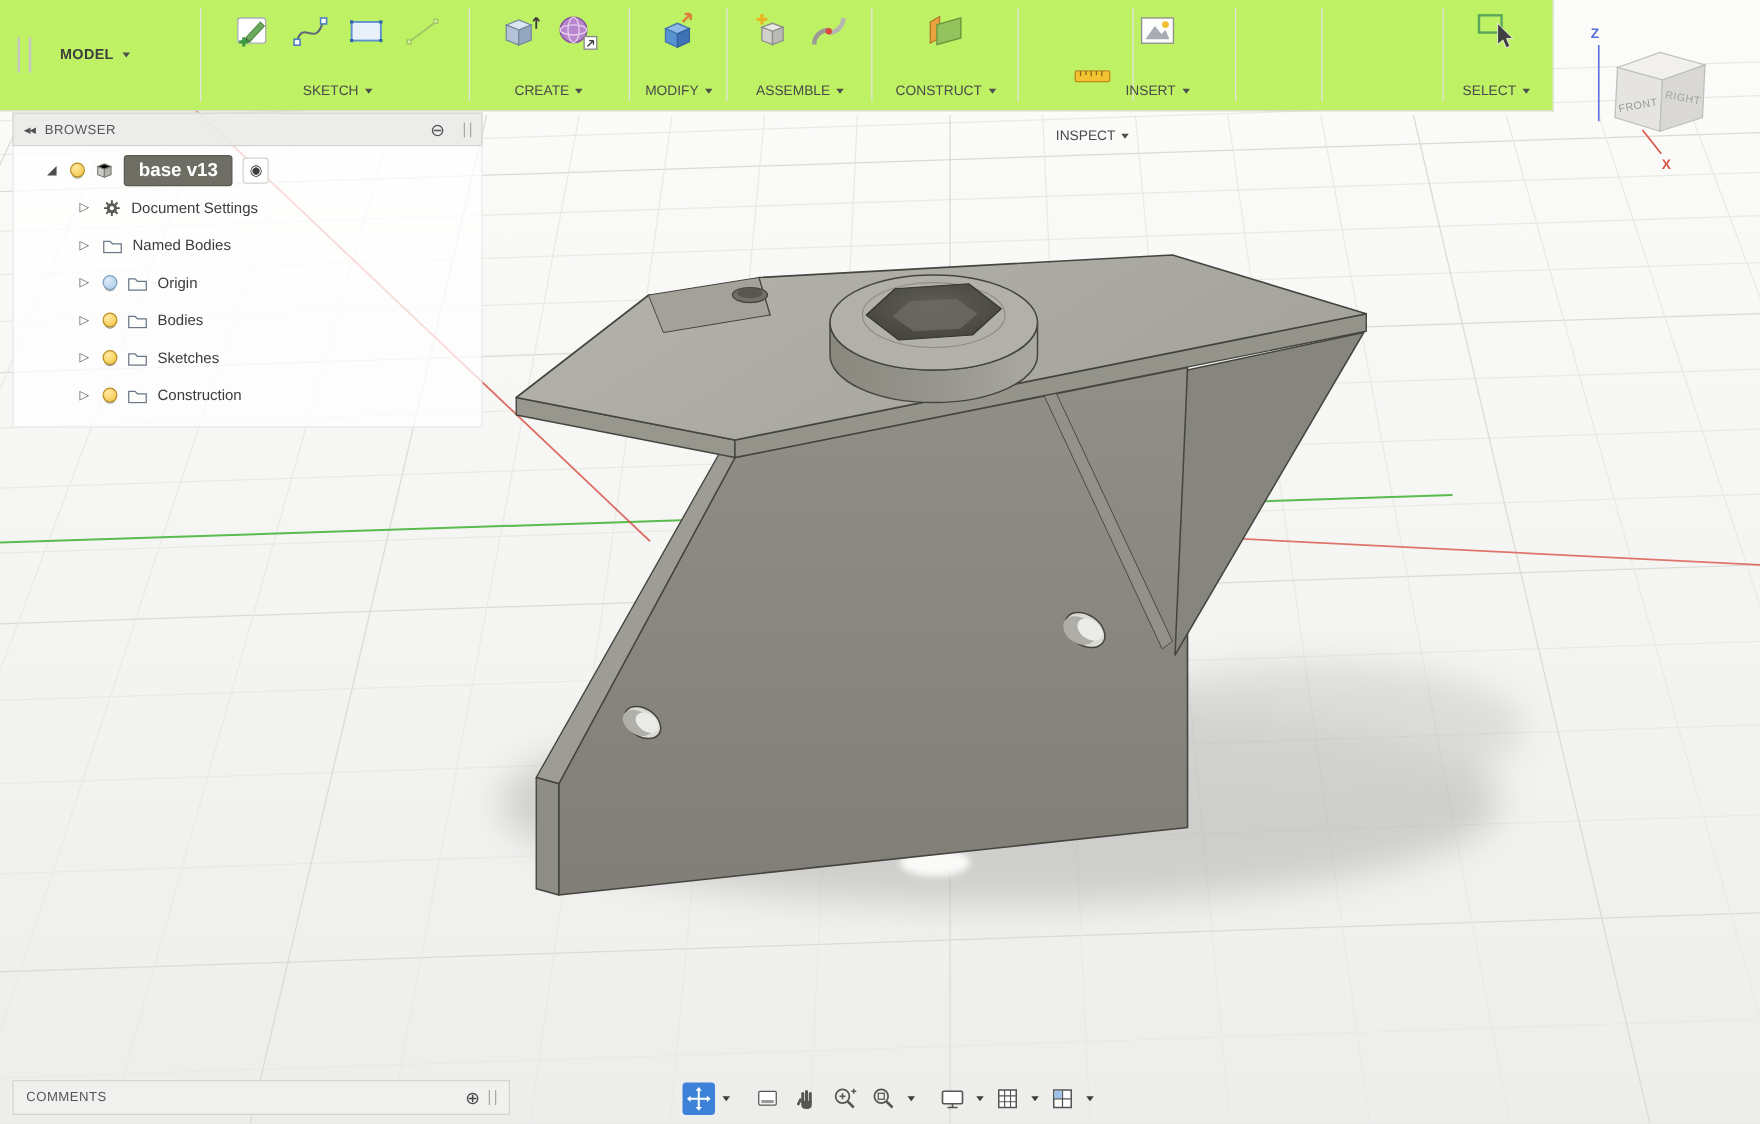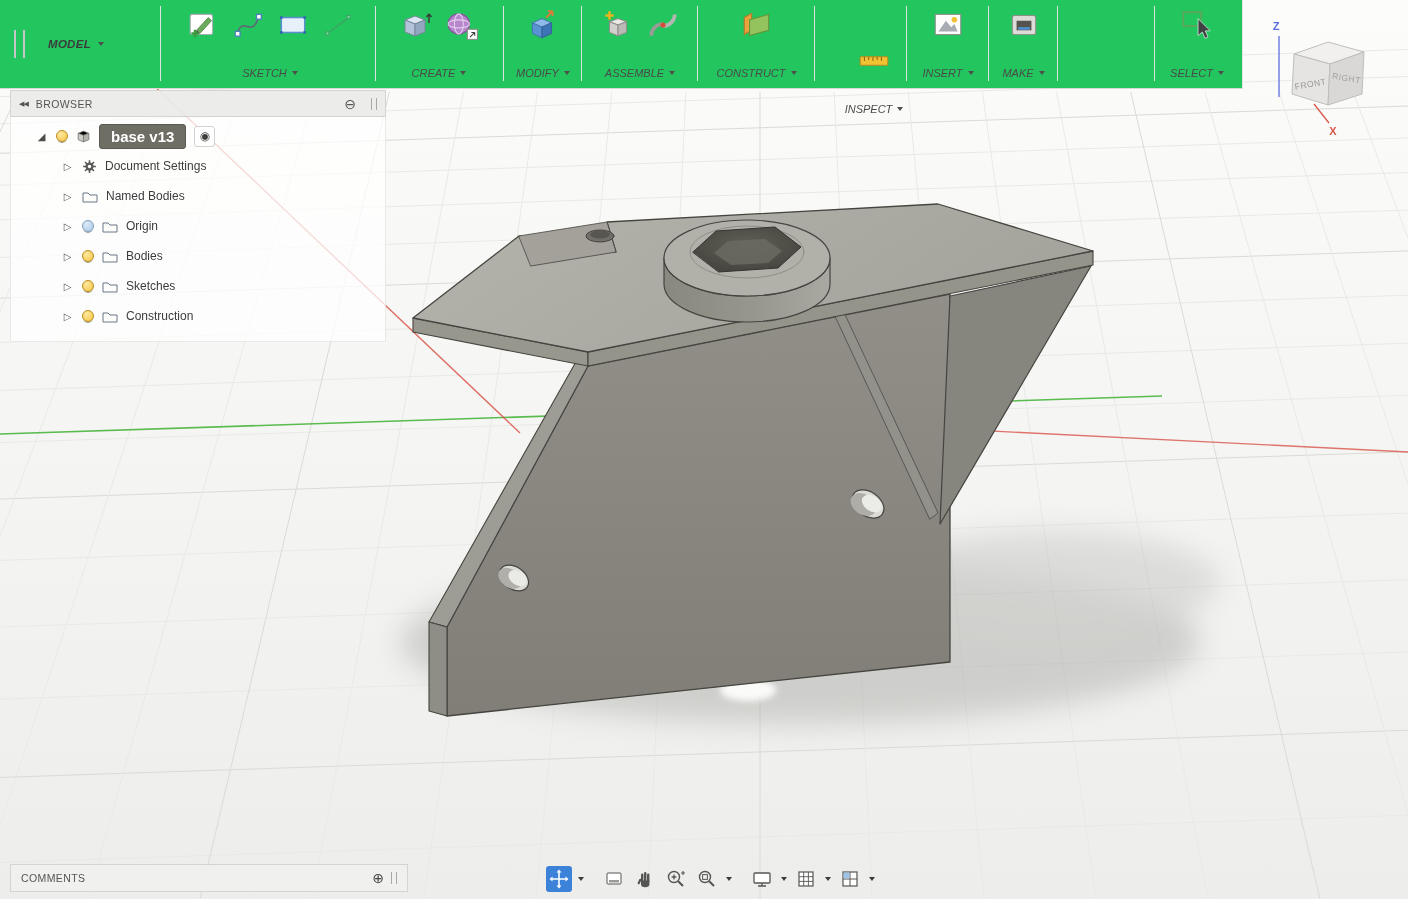--- a/index.html
+++ b/index.html
@@ -6,39 +6,39 @@
   #app{position:relative;width:1408px;height:899px;overflow:hidden;
        background:#f4f4f2;font-family:"Liberation Sans",sans-serif;
        -webkit-user-select:none;user-select:none;}
 
   
   .canvas{position:absolute;inset:0;
     background:linear-gradient(180deg,#fcfcfb 0%,#f4f4f2 55%,#ededeb 100%);}
   svg.scene{position:absolute;left:0;top:0;}
 
   
-  .toolbar{position:absolute;left:0;top:0;width:1242px;height:88px;background:#22c55e;
-    border-bottom:1px solid #d8d8d6;border-right:1px solid #e4e4e2;z-index:30;font-style:italic;}
+  .toolbar{position:absolute;left:0;top:0;width:1242px;height:88px;background:#bef264;
+    border-bottom:1px solid #d8d8d6;border-right:1px solid #e4e4e2;z-index:30;}
   .tb-grip{position:absolute;left:14px;top:30px;width:7px;height:28px;
     border-left:2px solid #c6c6c4;border-right:2px solid #c6c6c4;}
   .model-btn{position:absolute;left:36px;top:27px;height:34px;display:flex;align-items:center;gap:7px;
     padding:0 12px;font-size:11.5px;font-weight:bold;color:#3c3c3c;letter-spacing:.3px;cursor:pointer;}
   .tb-sep{position:absolute;top:6px;height:75px;width:1px;background:#e2e2e0;}
   .tb-group{position:absolute;top:0;height:88px;}
   .tb-icons{position:absolute;top:7px;left:0;right:0;display:flex;justify-content:center;gap:9px;}
   .tb-icon{width:36px;height:36px;display:flex;align-items:center;justify-content:center;
     border-radius:3px;cursor:pointer;}
   .tb-label{position:absolute;bottom:9px;left:0;right:0;display:flex;align-items:center;
     justify-content:center;gap:5px;font-size:11px;color:#4a4a4a;cursor:pointer;}
   .caret{width:0;height:0;border-left:3.5px solid transparent;border-right:3.5px solid transparent;
     border-top:4px solid #4e4e4c;display:inline-block;}
   .g-sketch{left:166px;width:208px;} .g-create{left:378px;width:122px;}
   .g-modify{left:506px;width:74px;}  .g-assemble{left:584px;width:112px;}
   .g-construct{left:700px;width:113px;} .g-inspect{left:830px;width:88px;margin-top:36px;}
-  .g-insert{left:909px;width:78px;}  .g-make{left:991px;width:65px;}
+  .g-insert{left:887px;width:78px;}  .g-make{left:991px;width:65px;}
   .g-addins{left:1060px;width:93px;} .g-select{left:1157px;width:80px;}
 
   
   .panel{position:absolute;left:10px;top:90px;width:376px;z-index:25;}
   .panel-header{height:25px;background:rgba(235,235,233,.96);border:1px solid #d4d4d2;
     display:flex;align-items:center;padding:0 8px;gap:8px;}
   .collapse-arrows{font-size:7px;color:#555;letter-spacing:-1px;cursor:pointer;}
   .panel-title{font-size:10.5px;color:#555;letter-spacing:.4px;}
   .panel-minus{margin-left:auto;font-size:14px;color:#555;line-height:1;cursor:pointer;}
   .panel-handle{width:4px;height:12px;border-left:1px solid #a8a8a6;border-right:1px solid #a8a8a6;
@@ -396,35 +396,20 @@
           </svg>
         </span>
       </div>
       <div class="tb-label">
         <span>INSERT</span>
         <span class="caret"></span>
       </div>
     </div>
     <div class="tb-sep" style="left:988px"></div>
 
-    <div class="tb-group g-make">
-      <div class="tb-icons">
-        <span class="tb-icon">
-          <svg width="34" height="34" viewBox="0 0 32 32">
-            <rect x="5" y="7" width="22" height="18" rx="2" fill="#dddcd8" stroke="#8f8f8b"></rect>
-            <rect x="9" y="12" width="14" height="9" fill="#56544e"></rect>
-            <rect x="10.5" y="18" width="11" height="2.5" fill="#4f8fd0"></rect>
-          </svg>
-        </span>
-      </div>
-      <div class="tb-label">
-        <span>MAKE</span>
-        <span class="caret"></span>
-      </div>
-    </div>
     <div class="tb-sep" style="left:1057px"></div>
 
     <div class="tb-sep" style="left:1154px"></div>
 
     <div class="tb-group g-select">
       <div class="tb-icons">
         <span class="tb-icon">
           <svg width="34" height="34" viewBox="0 0 32 32">
             <rect x="3" y="4" width="17" height="13" fill="none" stroke="#5aa65a" stroke-width="1.8"></rect>
             <path d="M17 10 L17 26 L21 22.5 L23.5 28.5 L26.3 27.3 L23.8 21.5 L28.5 21.5 Z" fill="#3f4041" stroke="#ffffff" stroke-width="0.6"></path>

